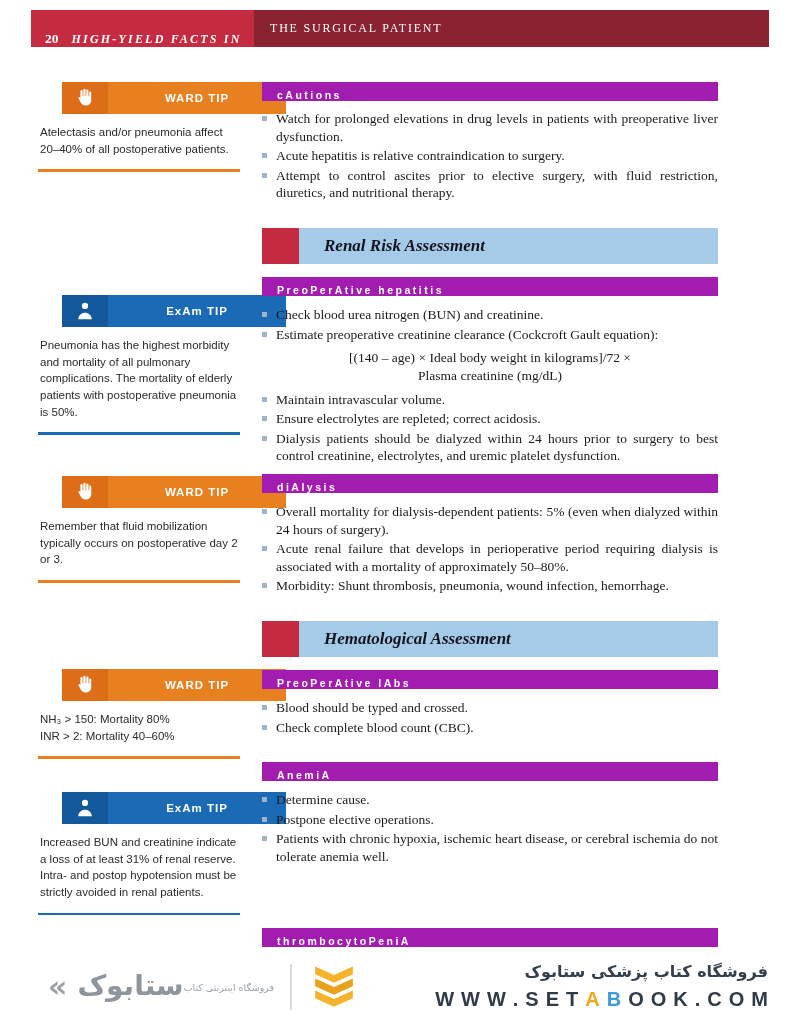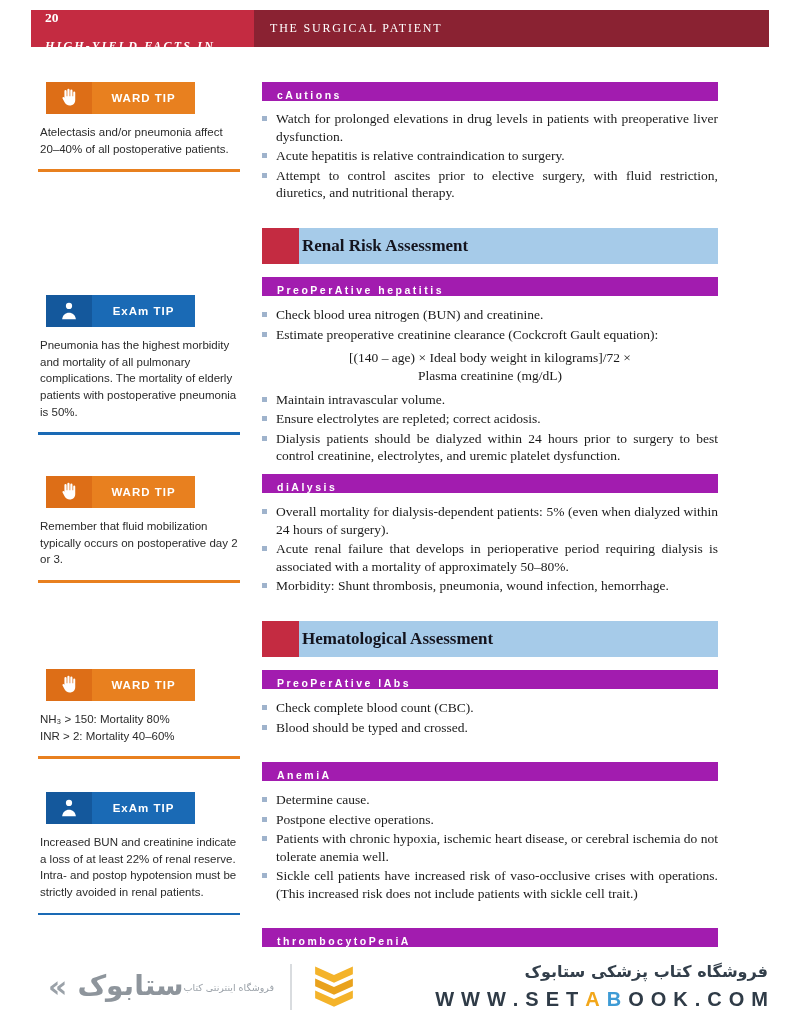--- a/index.html
+++ b/index.html
@@ -9,29 +9,29 @@
     width: 800px; height: 1023px;
     margin: 0 auto;
     background: #ffffff;
     overflow: hidden;
     font-family: "Liberation Serif","DejaVu Serif",serif;
     color: #1a1a1a;
   }
 
   
   .hdr { position:absolute; top:10px; left:31px; width:738px; height:37px; display:flex; }
-  .hdr-left { width:223px; background:#C42B41; display:flex; align-items:flex-start; padding-left:14px; gap:13px;flex-direction:column; }
+  .hdr-left { width:223px; background:#C42B41; display:flex; align-items:flex-end; padding-left:14px; gap:13px; }
   .hdr-num { color:#fff; font-weight:bold; font-size:13.5px; }
   .hdr-series { color:#fff; font-size:12px; letter-spacing:2.2px; font-weight:600;font-style:italic; }
   .hdr-right { flex:1; background:#8A2232; display:flex; align-items:center; padding-left:16px; }
   .hdr-chapter { color:#fff; font-size:12px; letter-spacing:1.8px; font-weight:500; }
 
   
   .tip { position:absolute; left:38px; width:202px; }
-  .tip-head { display:flex; height:32px; margin-left:8px; width:149px; }
+  .tip-head { display:flex; height:32px; margin-left:24px; width:224px; }
   .tip-ico { width:46px; display:flex; align-items:center; justify-content:center; }
   .tip-label { flex:1; display:flex; align-items:center; justify-content:center;
                color:#fff; font-family:"Liberation Sans","DejaVu Sans",sans-serif;
                font-weight:bold; font-size:11.5px; letter-spacing:1px; }
   .tip.ward .tip-ico { background:#DD6E17; }
   .tip.ward .tip-label { background:#E8801F; }
   .tip.exam .tip-ico { background:#14589C; }
   .tip.exam .tip-label { background:#1A6AB5; }
   .tip-text { margin:10px 0 0 2px; font-family:"Liberation Sans","DejaVu Sans",sans-serif;
               font-size:11.5px; line-height:1.45; color:#2b2b2b; white-space:pre-line; }
@@ -40,21 +40,21 @@
   .tip.exam .tip-rule { background:#1A6AB5; }
   .tip-ico svg { width:22px; height:22px; }
 
   
   .mblock { position:absolute; left:262px; width:456px; }
   .rbar { height:19px; background:#a21caf; display:flex; align-items:flex-end; padding-left:15px; }
   .rbar span { color:#fff; font-family:"Liberation Sans","DejaVu Sans",sans-serif;
                font-weight:bold; font-size:10.5px; letter-spacing:2.5px; }
   .sect { height:36px; display:flex; }
   .sect-sq { width:37px; background:#C42B41; }
-  .sect-bg { flex:1; background:#A6CBE9; display:flex; align-items:center; padding-left:3px; }
+  .sect-bg { flex:1; background:#A6CBE9; display:flex; align-items:center; padding-left:25px;font-style:italic; }
   .sect-bg span { font-size:17px; font-weight:600; color:#14141e; }
 
   ul.blist { list-style:none; }
   ul.blist li { display:flex; gap:9px; margin-bottom:2px; }
   .sq { flex:0 0 5px; width:5px; height:5px; background:#9FB3CC; margin-top:6px; }
   .bt { flex:1; font-size:13.5px; line-height:1.3; text-align:justify; }
   .formula { text-align:center; margin:6px 0 5px; font-size:13.5px; line-height:1.35; }
 
   
   .thrombo { z-index:1; }
@@ -146,21 +146,21 @@
   <div class="tip exam" style="top:792px">
     <div class="tip-head">
       <span class="tip-ico">
         <svg viewBox="0 0 24 24">
             <circle cx="12" cy="6.5" r="3.4" fill="#fff"></circle>
             <path d="M4.5 21c.6-4.6 3.6-7 7.5-7s6.9 2.4 7.5 7z" fill="#fff"></path>
           </svg>
       </span>
       <span class="tip-label">ExAm TIP</span>
     </div>
-    <div class="tip-text">Increased BUN and creatinine indicate a loss of at least 22% of renal reserve. Intra- and postop hypotension must be strictly avoided in renal patients.</div>
+    <div class="tip-text">Increased BUN and creatinine indicate a loss of at least 31% of renal reserve. Intra- and postop hypotension must be strictly avoided in renal patients.</div>
     <div class="tip-rule"></div>
   </div>
 
   <div class="mblock rbar" style="top:82px">
     <span>cAutions</span>
   </div>
 
   <ul class="mblock blist" style="top:110px">
 
       <li>
@@ -256,26 +256,26 @@
   </div>
 
   <div class="mblock rbar" style="top:670px">
     <span>PreoPerAtive lAbs</span>
   </div>
 
   <ul class="mblock blist" style="top:699px">
 
       <li>
         <span class="sq"></span>
+        <span class="bt">Blood should be typed and crossed.</span>
+      </li>
+
+      <li>
+        <span class="sq"></span>
         <span class="bt">Check complete blood count (CBC).</span>
-      </li>
-
-      <li>
-        <span class="sq"></span>
-        <span class="bt">Blood should be typed and crossed.</span>
       </li>
     </ul>
 
   <div class="mblock rbar" style="top:762px">
     <span>AnemiA</span>
   </div>
 
   <ul class="mblock blist" style="top:791px">
 
       <li>
@@ -286,24 +286,20 @@
       <li>
         <span class="sq"></span>
         <span class="bt">Postpone elective operations.</span>
       </li>
 
       <li>
         <span class="sq"></span>
         <span class="bt">Patients with chronic hypoxia, ischemic heart disease, or cerebral ischemia do not tolerate anemia well.</span>
       </li>
 
-      <li>
-        <span class="sq"></span>
-        <span class="bt">Sickle cell patients have increased risk of vaso-occlusive crises with operations. (This increased risk does not include patients with sickle cell trait.)</span>
-      </li>
     </ul>
 
   <div class="mblock rbar thrombo" style="top:928px">
     <span>thrombocytoPeniA</span>
   </div>
 
   <div class="footer">
     <div class="logo">
       <span class="guillemet">«</span>
       <div class="logo-word-col">

